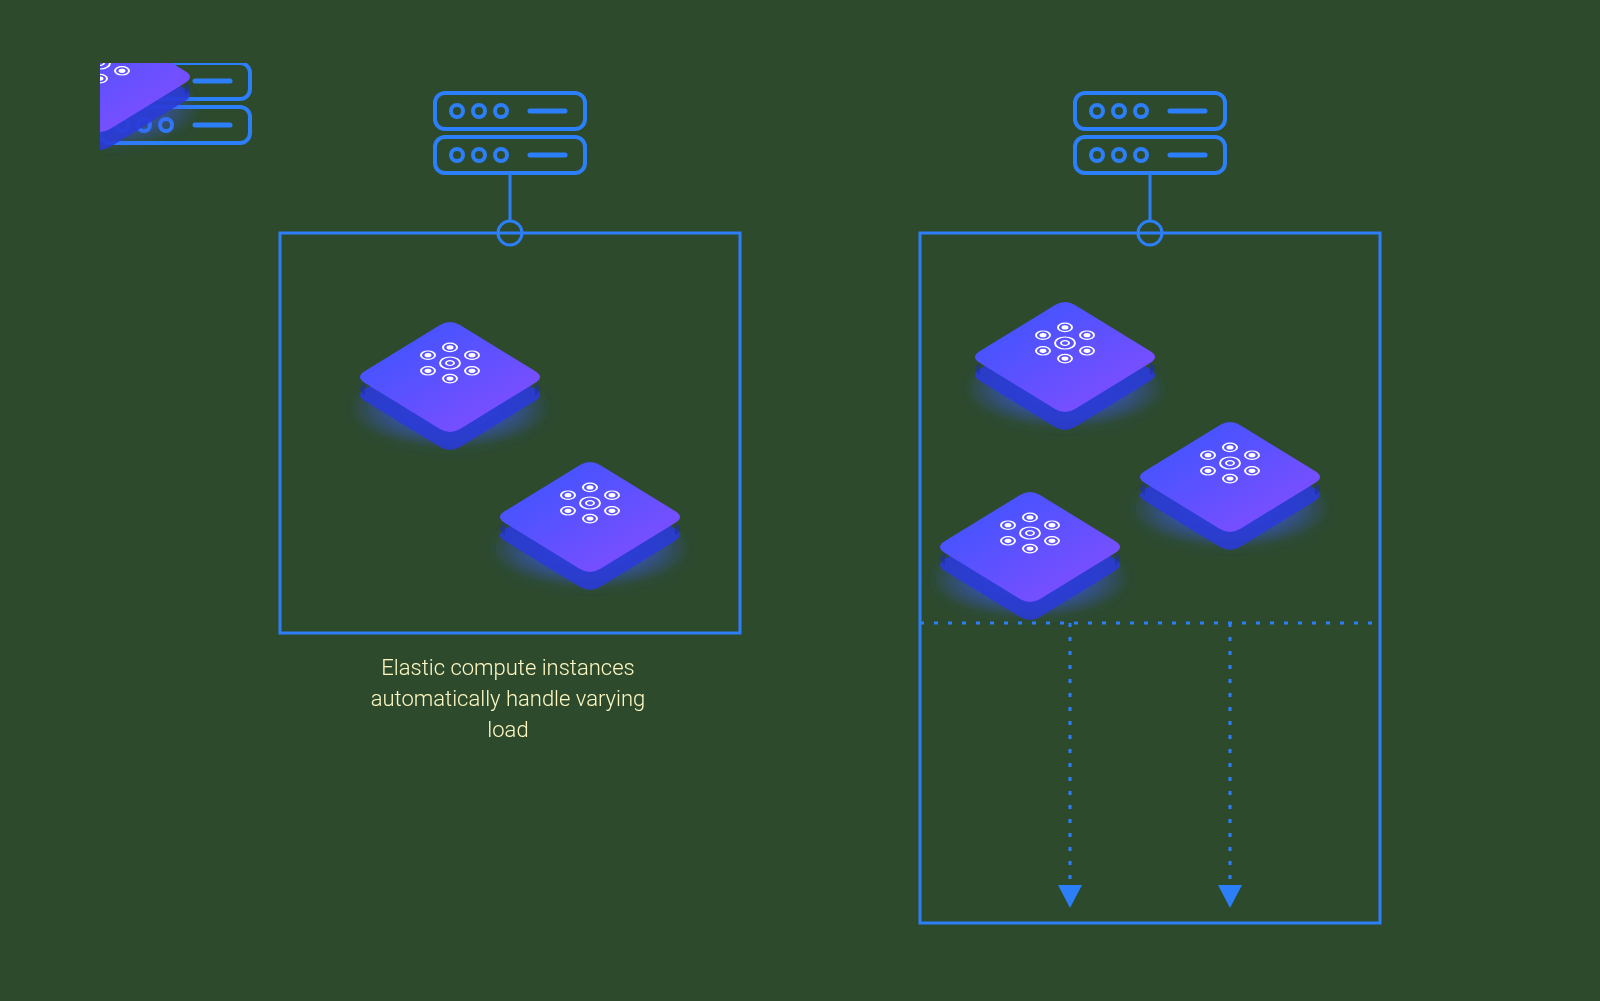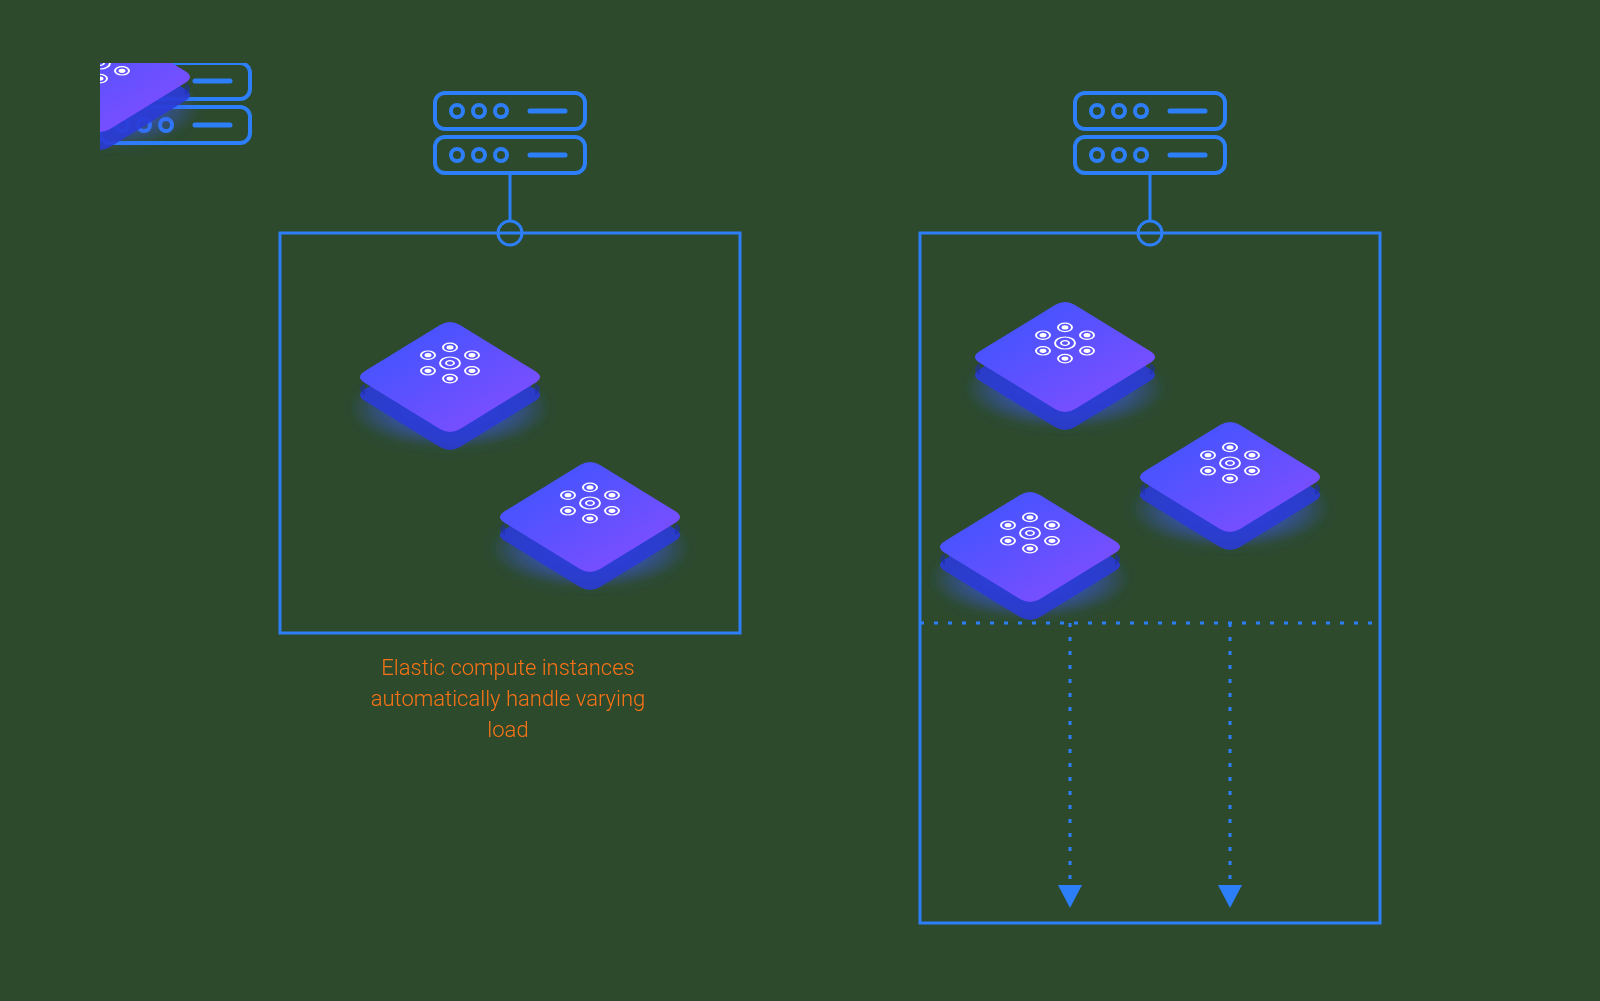--- a/index.html
+++ b/index.html
@@ -13,21 +13,21 @@
   }
   .diagram-container {
     position: absolute;
     width: 1400px;
     height: 875px;
     left: 100px;
     top: 63px;
   }
   .caption {
     position: absolute;
-    color: #f97316;
+    color: #fef9c3;
     font-size: 22px;
     line-height: 1.4;
     text-align: center;
     font-weight: 300;
     width: 280px;
   }
 </style>
 </head>
 <body>
 

